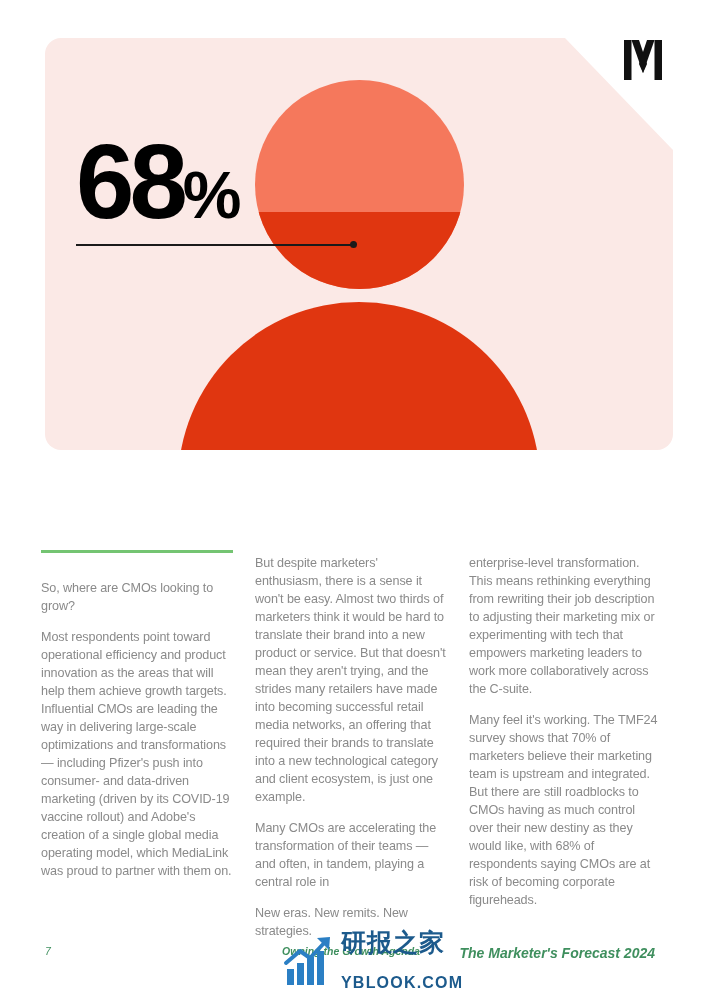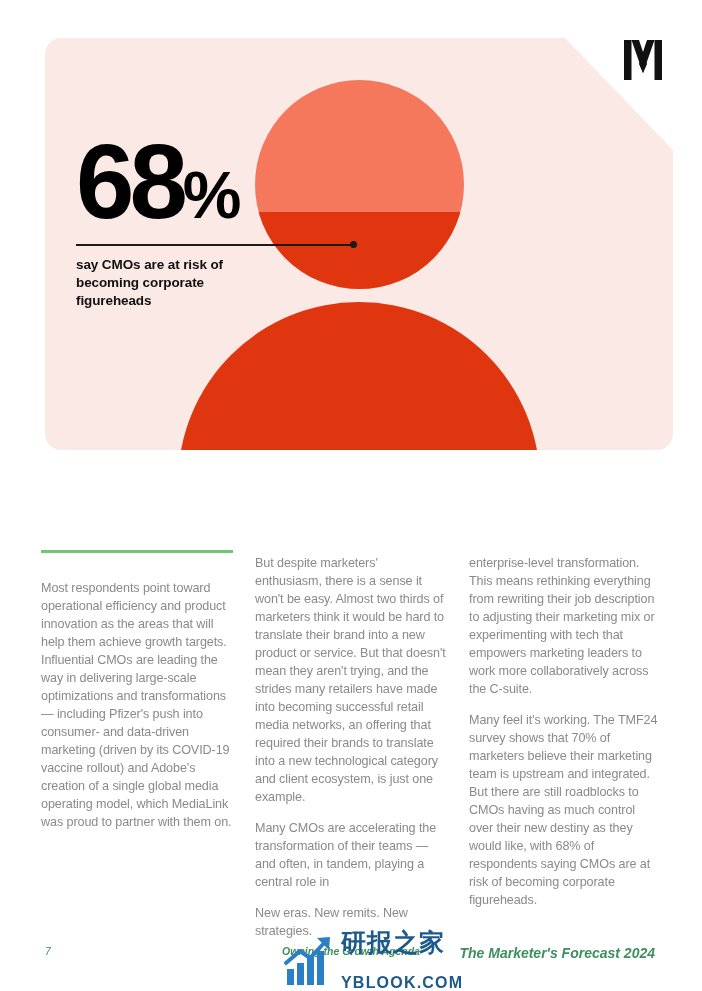--- a/index.html
+++ b/index.html
@@ -241,35 +241,35 @@
     <div class="figure-body"></div>
 
     <div class="stat-block">
       <div class="stat-number"><span>68</span><span class="pct">%</span></div>
 
       <div class="stat-rule-wrap">
         <div class="stat-rule"></div>
         <div class="stat-rule-dot"></div>
       </div>
 
-      <div class="stat-caption">say CMOs are at risk of becoming corporate figureheads</div>
     </div>
   </div>
 
   <svg class="brand-logo" viewBox="0 0 42 44" aria-hidden="true">
     <polygon points="2,2 9.5,2 9.5,42 2,42" fill="#111111"></polygon>
     <polygon points="32.5,2 40,2 40,42 32.5,42" fill="#111111"></polygon>
     <polygon points="9.5,2 17,2 25,26 21,35" fill="#111111"></polygon>
     <polygon points="32.5,2 25,2 17,26 21,35" fill="#111111"></polygon>
   </svg>
 
   <div class="columns">
 
     <div class="col col-1">
       <div class="col-rule"></div>
+      <p>So, where are CMOs looking to grow?</p>
       <p>Most respondents point toward operational efficiency and product innovation as the areas that will help them achieve growth targets. Influential CMOs are leading the way in delivering large-scale optimizations and transformations — including Pfizer's push into consumer- and data-driven marketing (driven by its COVID-19 vaccine rollout) and Adobe's creation of a single global media operating model, which MediaLink was proud to partner with them on.</p>
     </div>
 
     <div class="col col-2">
       <p>But despite marketers' enthusiasm, there is a sense it won't be easy. Almost two thirds of marketers think it would be hard to translate their brand into a new product or service. But that doesn't mean they aren't trying, and the strides many retailers have made into becoming successful retail media networks, an offering that required their brands to translate into a new technological category and client ecosystem, is just one example.</p>
       <p>Many CMOs are accelerating the transformation of their teams — and often, in tandem, playing a central role in</p>
       <p>New eras. New remits. New strategies.</p>
     </div>
 
     <div class="col col-3">

